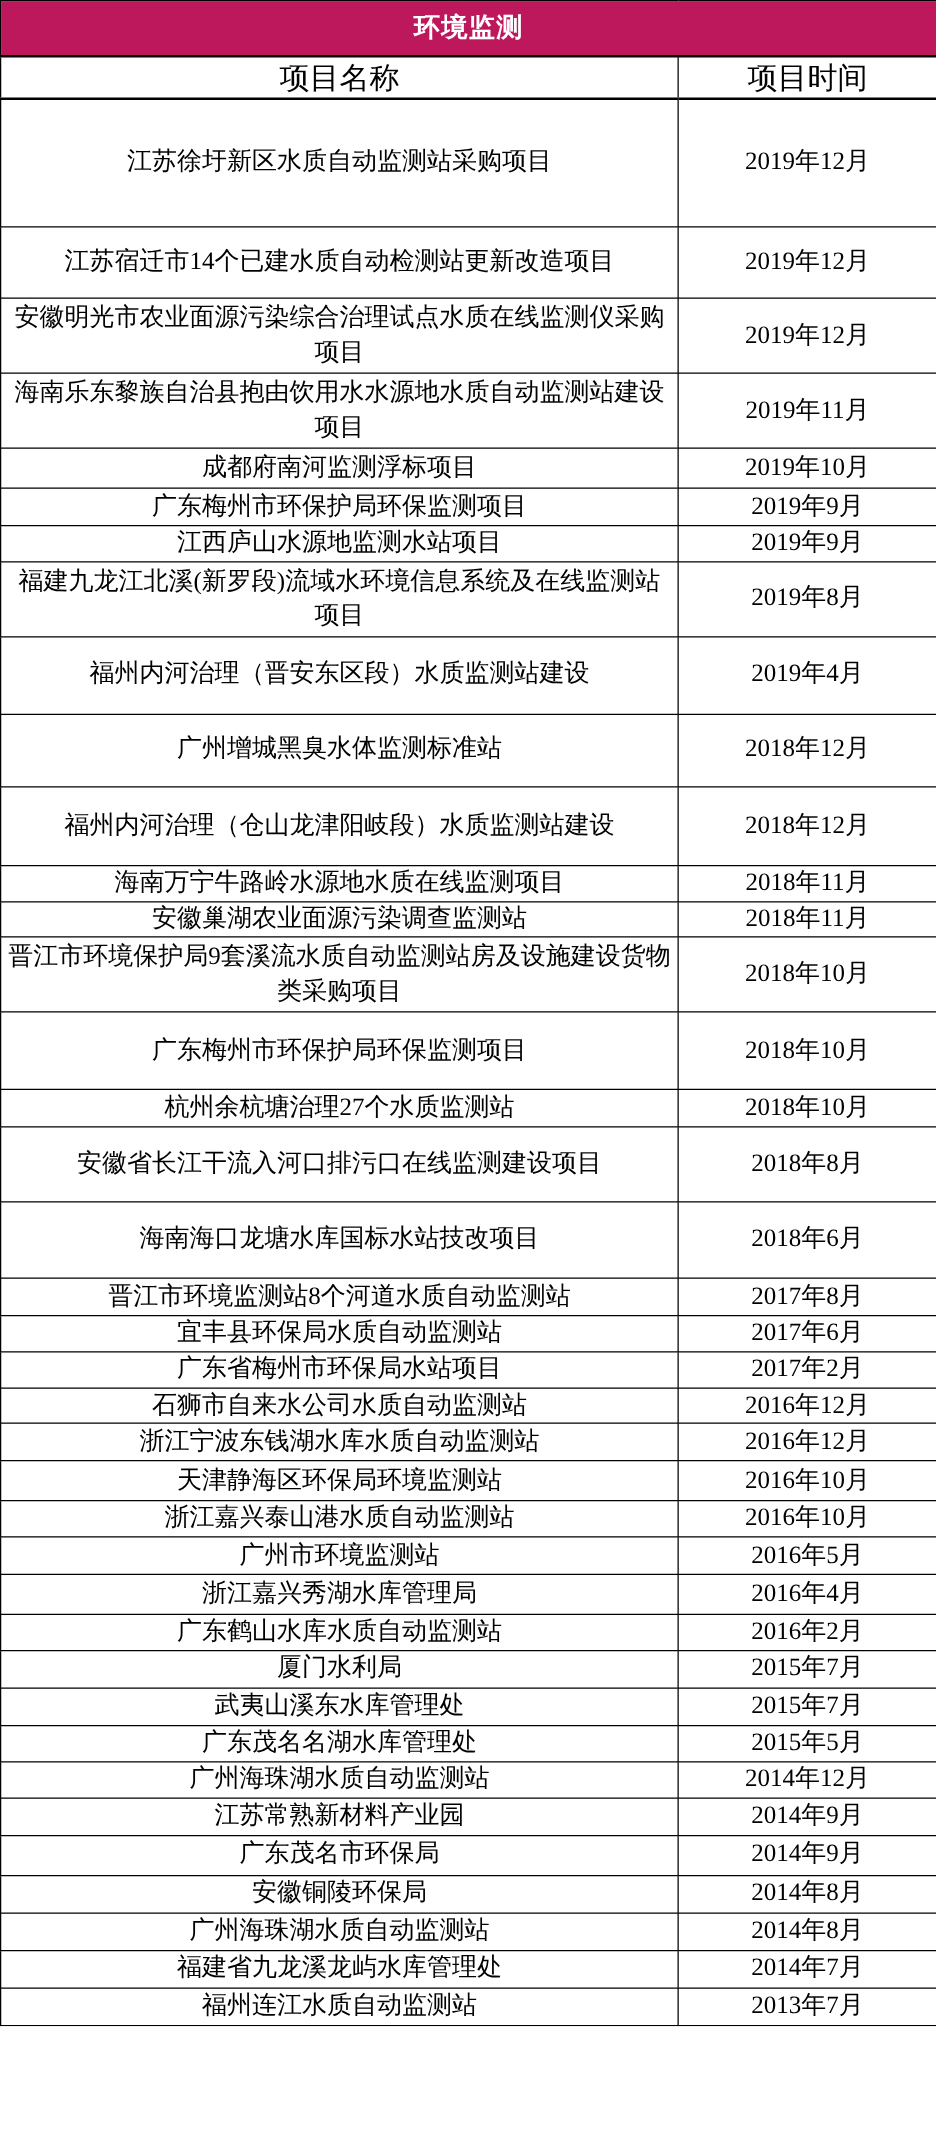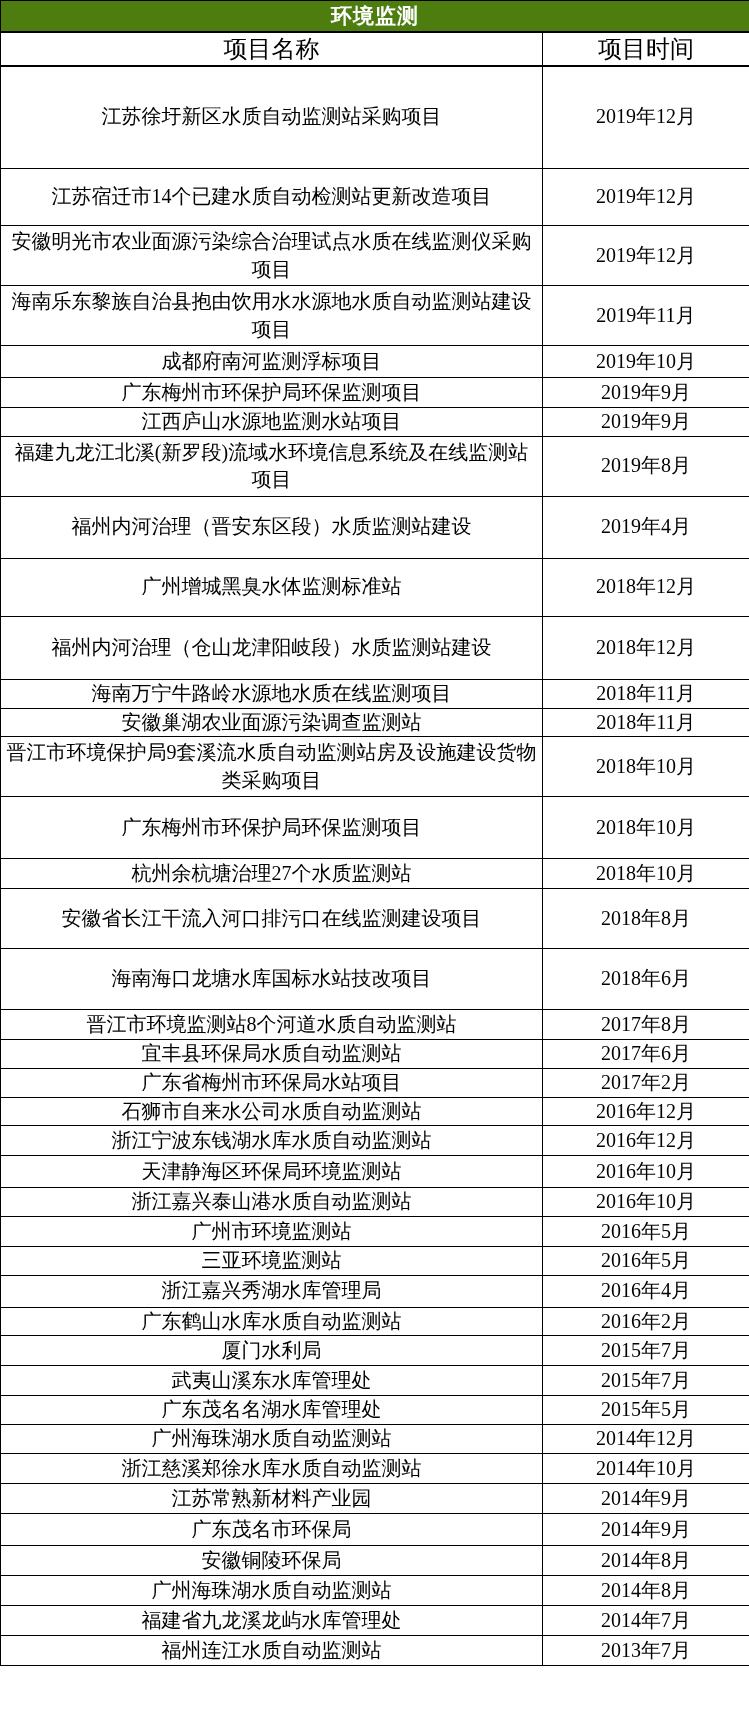--- a/index.html
+++ b/index.html
@@ -21,22 +21,22 @@
   col.c-name { width: 542px; }
   col.c-date { width: 207px; }
   th, td {
     border: 1px solid #000000;
     text-align: center;
     vertical-align: middle;
     padding: 0 4px;
     box-sizing: border-box;
   }
   th.banner {
-    height: 31px;
-    background: #4d7c0f;
+    height: 44px;
+    background: #be185d;
     color: #ffffff;
     font-size: 21px;
     font-weight: bold;
     letter-spacing: 1px;
     border-bottom: 2px solid #000000;
     padding: 0;
   }
   tr.colhead th {
     height: 28px;
     font-size: 24px;
@@ -170,24 +170,20 @@
           <td class="cell-date">2016年10月</td>
         </tr>
         <tr style="height: 28px;">
           <td class="cell-name">浙江嘉兴泰山港水质自动监测站</td>
           <td class="cell-date">2016年10月</td>
         </tr>
         <tr style="height: 30px;">
           <td class="cell-name">广州市环境监测站</td>
           <td class="cell-date">2016年5月</td>
         </tr>
-        <tr style="height: 28px;">
-          <td class="cell-name">三亚环境监测站</td>
-          <td class="cell-date">2016年5月</td>
-        </tr>
         <tr style="height: 32px;">
           <td class="cell-name">浙江嘉兴秀湖水库管理局</td>
           <td class="cell-date">2016年4月</td>
         </tr>
         <tr style="height: 28px;">
           <td class="cell-name">广东鹤山水库水质自动监测站</td>
           <td class="cell-date">2016年2月</td>
         </tr>
         <tr style="height: 30px;">
           <td class="cell-name">厦门水利局</td>
@@ -197,24 +193,20 @@
           <td class="cell-name">武夷山溪东水库管理处</td>
           <td class="cell-date">2015年7月</td>
         </tr>
         <tr style="height: 29px;">
           <td class="cell-name">广东茂名名湖水库管理处</td>
           <td class="cell-date">2015年5月</td>
         </tr>
         <tr style="height: 29px;">
           <td class="cell-name">广州海珠湖水质自动监测站</td>
           <td class="cell-date">2014年12月</td>
-        </tr>
-        <tr style="height: 30px;">
-          <td class="cell-name">浙江慈溪郑徐水库水质自动监测站</td>
-          <td class="cell-date">2014年10月</td>
         </tr>
         <tr style="height: 30px;">
           <td class="cell-name">江苏常熟新材料产业园</td>
           <td class="cell-date">2014年9月</td>
         </tr>
         <tr style="height: 32px;">
           <td class="cell-name">广东茂名市环保局</td>
           <td class="cell-date">2014年9月</td>
         </tr>
         <tr style="height: 30px;">

